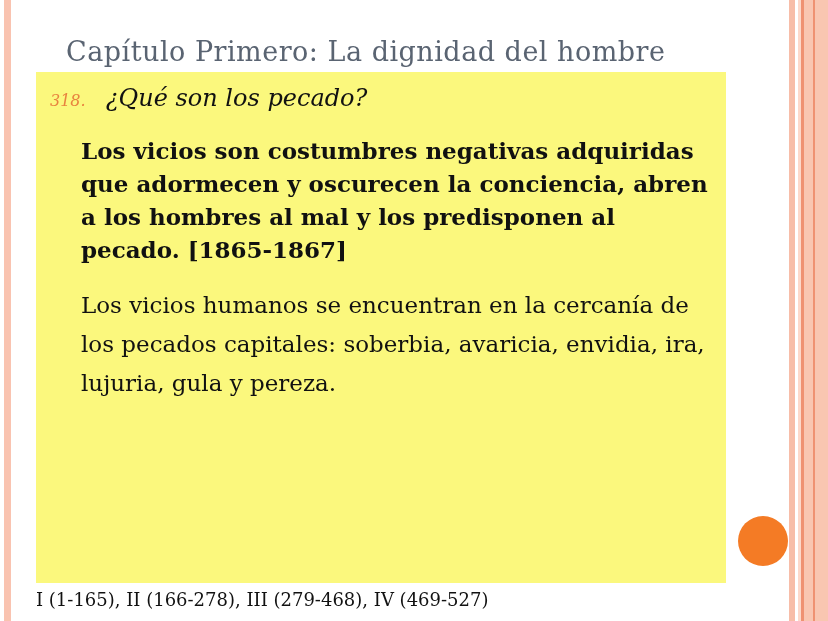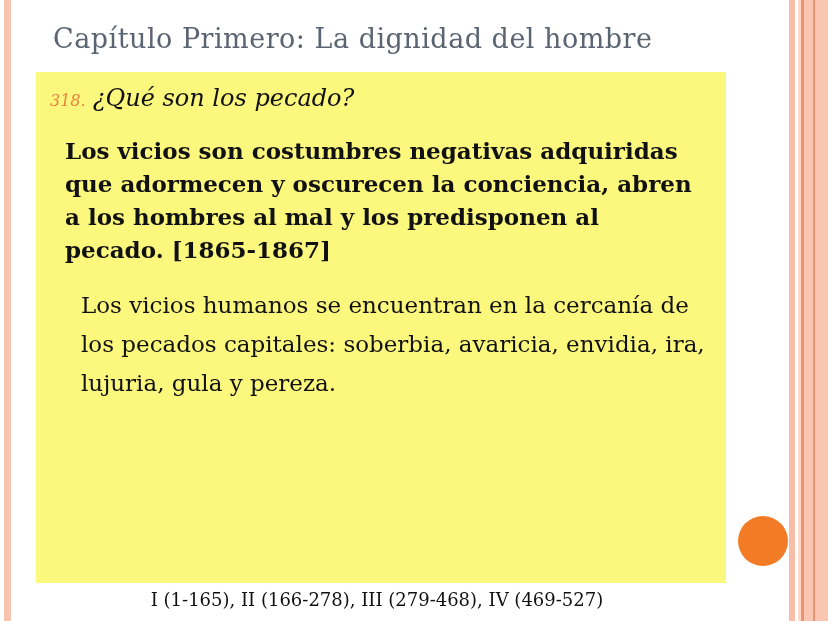--- a/index.html
+++ b/index.html
@@ -45,56 +45,56 @@
     width: 690px;
     height: 511px;
     background: #fbf87d;
     box-sizing: border-box;
     padding: 12px 20px 0 8px;
   }
 
   .question-row {
     display: flex;
     align-items: baseline;
-    gap: 7px;
+    gap: 20px;
     margin-left: 6px;
   }
   .question-number {
     font-style: italic;
     font-size: 16px;
     color: #e8833f;
   }
   .question-text {
     font-style: italic;
     font-size: 24px;
     color: #111111;
   }
 
   .answer-bold {
-    margin: 22px 0 0 21px;
+    margin: 22px 0 0 37px;
     width: 636px;
     font-weight: bold;
     font-size: 23px;
     line-height: 33px;
     color: #111111;
   }
   .answer-detail {
     margin: 20px 0 0 37px;
     width: 636px;
     font-size: 23px;
     line-height: 39px;
     color: #111111;
   }
 
   .slide-footer {
     position: absolute;
     left: 36px;
     top: 589px;
     width: 682px;
-    text-align: center;
+    text-align: left;
     font-size: 18px;
     color: #111111;
   }
 
   .accent-circle {
     position: absolute;
     left: 738px;
     top: 516px;
     width: 50px;
     height: 50px;
@@ -102,21 +102,21 @@
     background: #f47b25;
   }
 </style>
 </head>
 <body>
 
 <div class="slide">
 
   <div class="stripe stripe-left"></div>
 
-  <h1 class="slide-title" style="margin:1px; font-weight:normal;">Capítulo Primero: La dignidad del hombre</h1>
+  <h1 class="slide-title" style="margin:14px; font-weight:normal;">Capítulo Primero: La dignidad del hombre</h1>
 
   <div class="highlight-box">
     <div class="question-row">
       <span class="question-number">318.</span>
       <span class="question-text">¿Qué son los pecado?</span>
     </div>
     <p class="answer-bold">Los vicios son costumbres negativas adquiridas que adormecen y oscurecen la conciencia, abren a los hombres al mal y los predisponen al pecado. [1865-1867]</p>
     <p class="answer-detail">Los vicios humanos se encuentran en la cercanía de los pecados capitales: soberbia, avaricia, envidia, ira, lujuria, gula y pereza.</p>
   </div>
 

